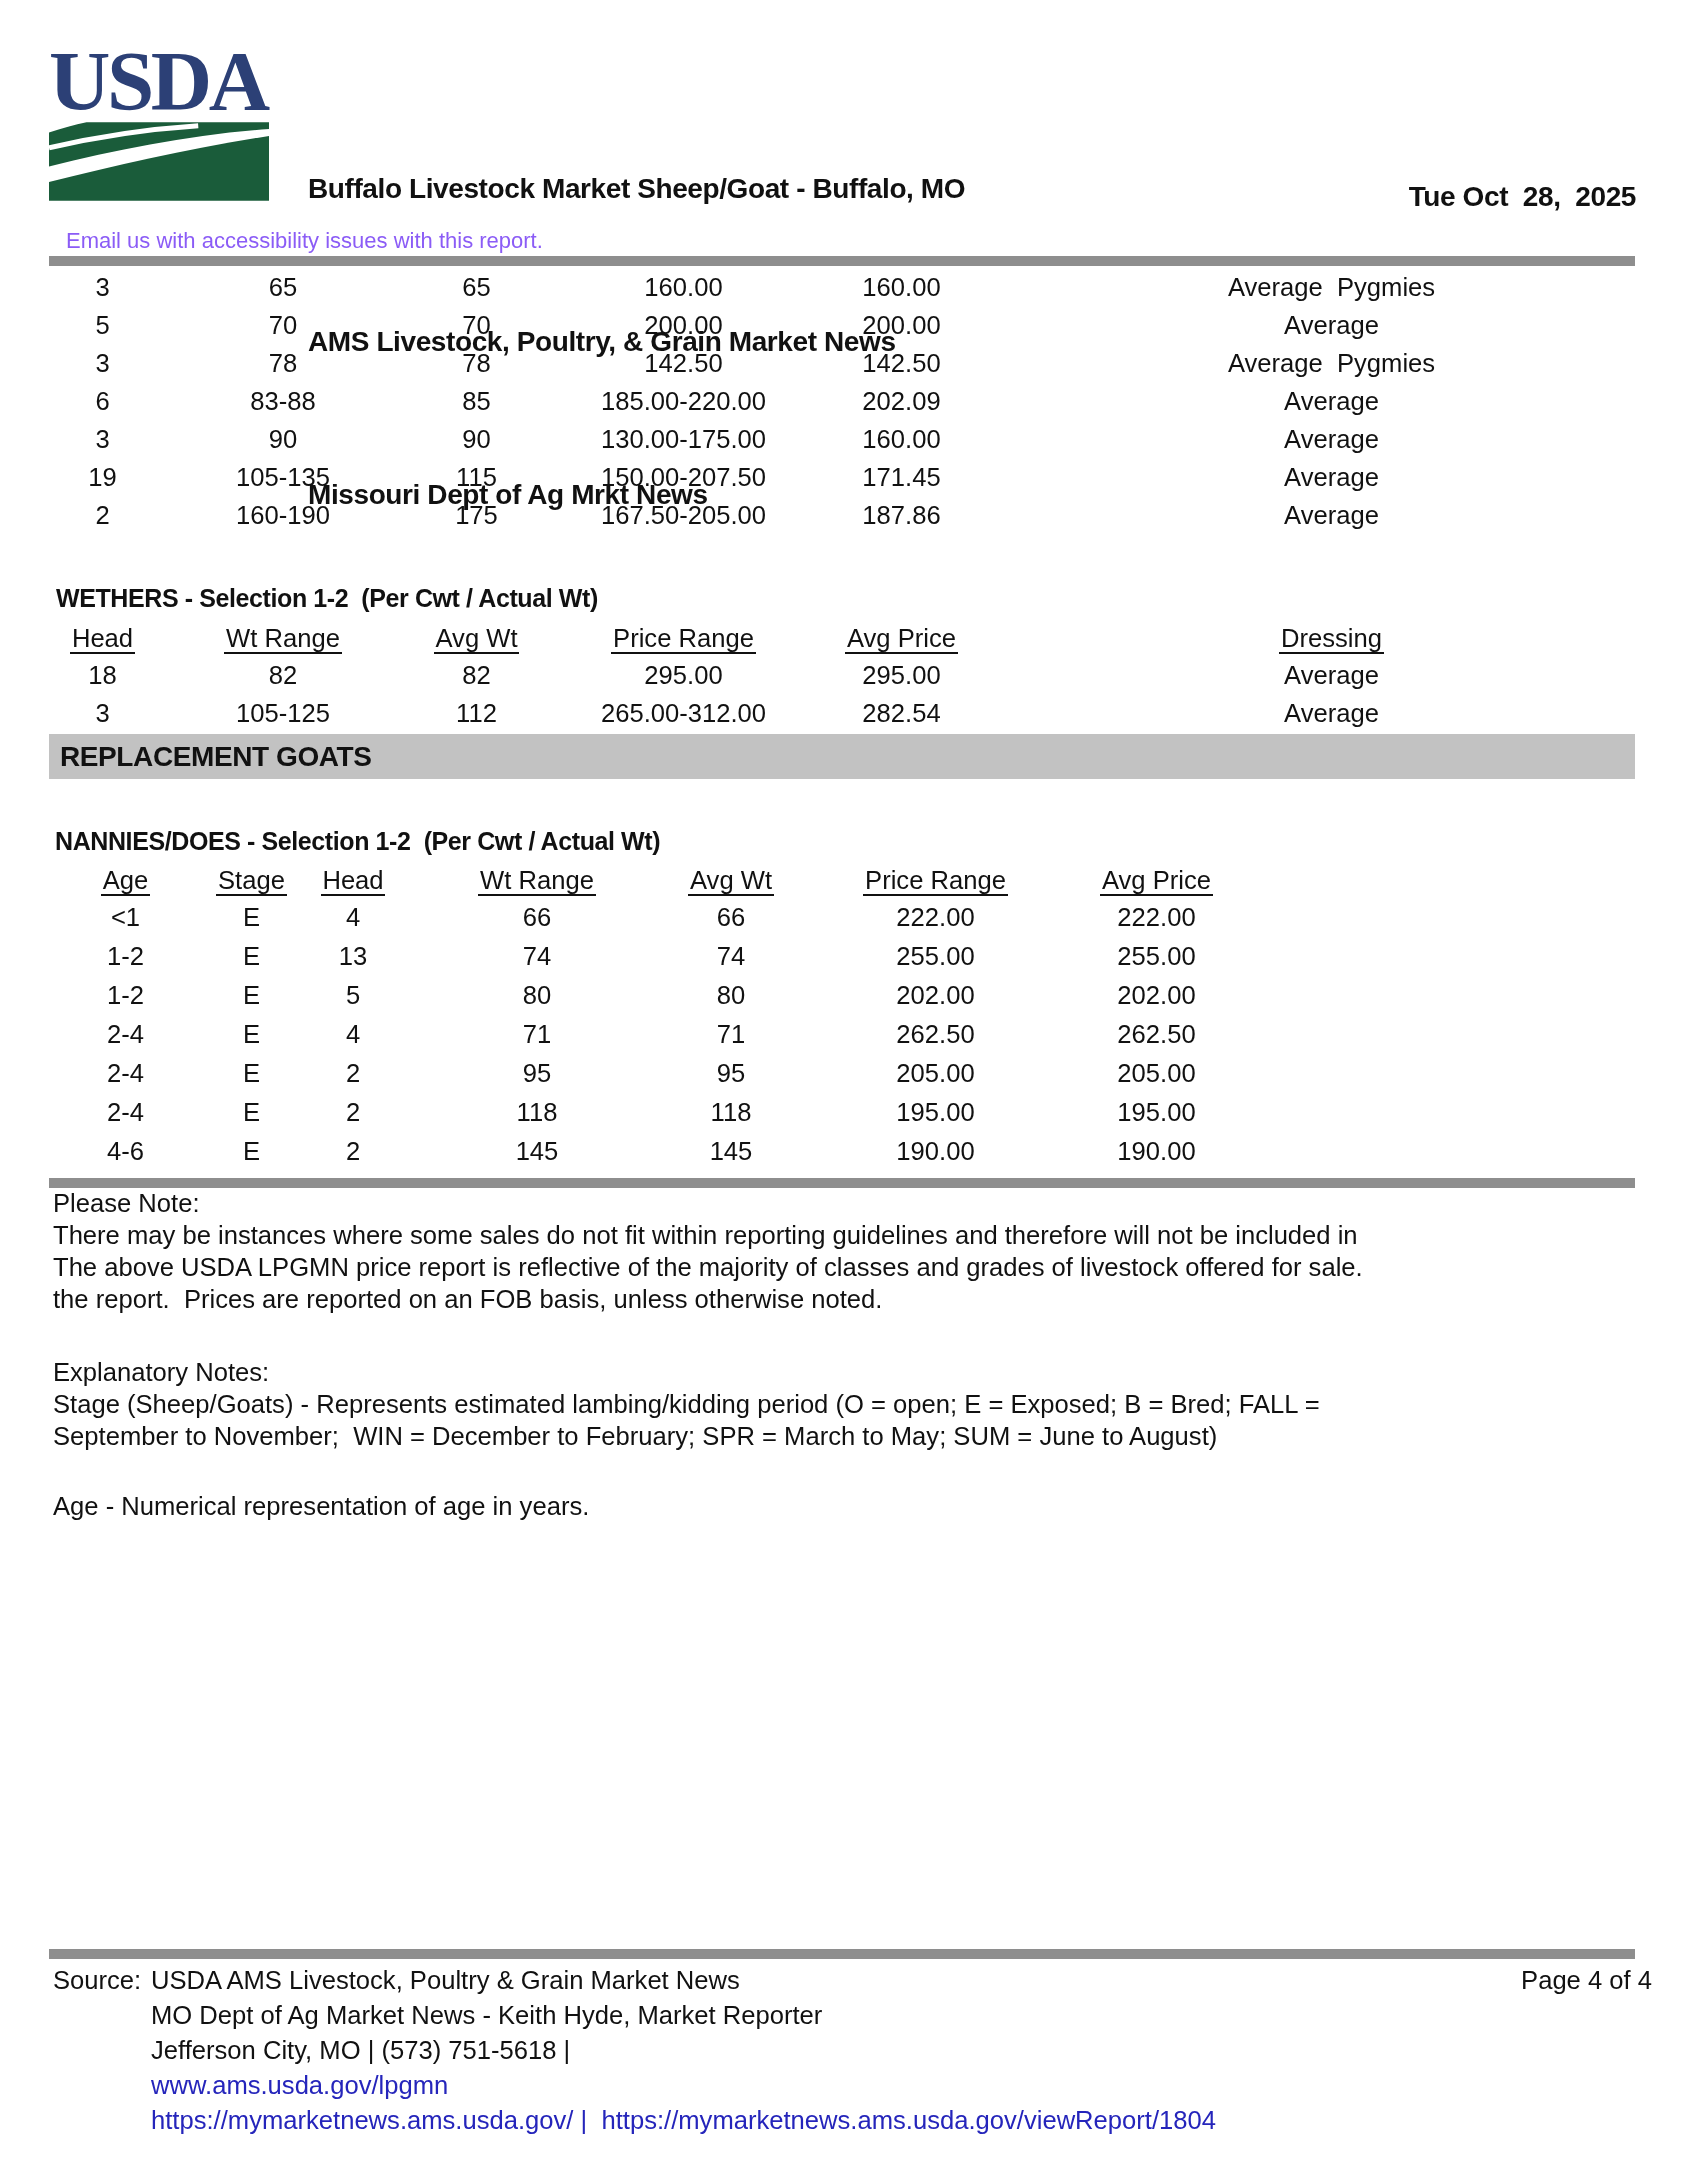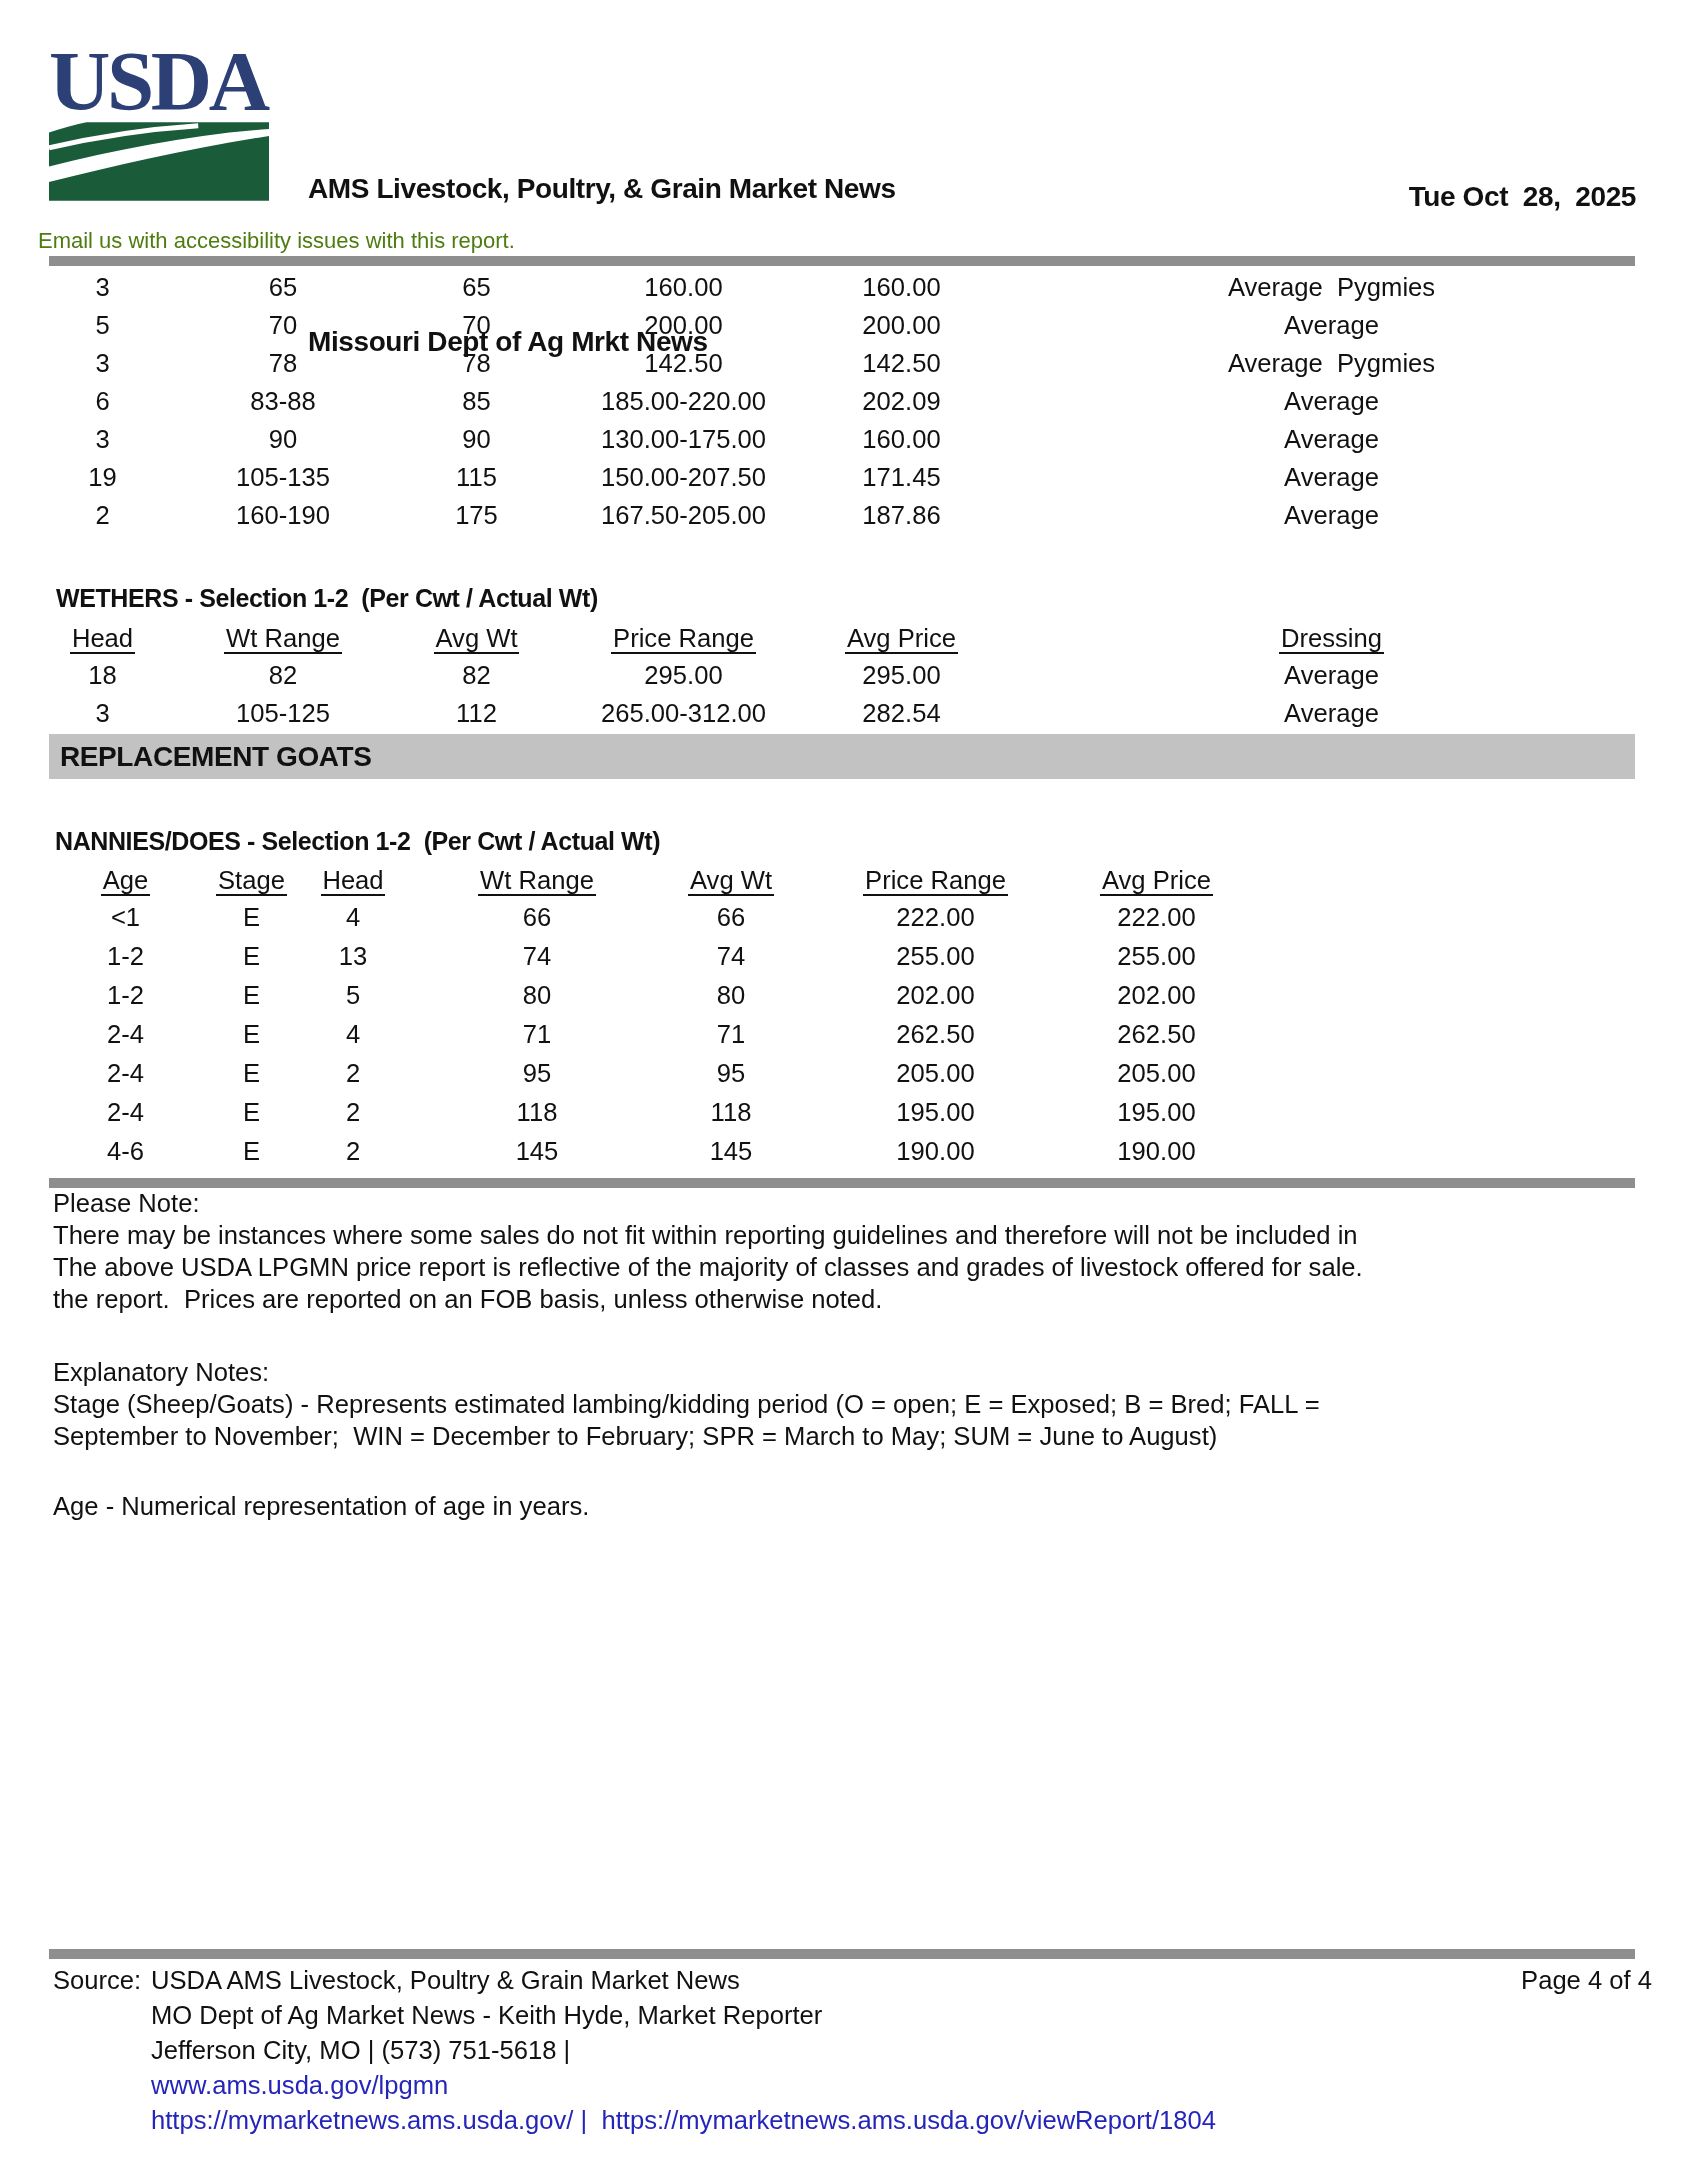--- a/index.html
+++ b/index.html
@@ -11,21 +11,21 @@
   .logo { position:absolute; left:49px; top:44px; width:223px; height:167px; }
   .logo-text {
     font-family:"Liberation Serif", serif; font-weight:bold; color:#2c4076;
     font-size:85px; line-height:75px; letter-spacing:-3.4px; white-space:pre;
   }
   .logo-field { position:absolute; left:0; top:77px; width:220px; height:81px; }
   .titles { position:absolute; left:308px; top:61px; font-size:28px; font-weight:bold;
             line-height:51px; letter-spacing:-0.4px; white-space:pre; }
   .date { position:absolute; right:49px; top:181px; font-size:28px; font-weight:bold;
           line-height:31px; white-space:pre; letter-spacing:-0.4px; }
-  .email { position:absolute; left:38px; top:228px; font-size:22px; line-height:25.6px; color:#4d7c0f; }
+  .email { position:absolute; left:66px; top:228px; font-size:22px; line-height:25.6px; color:#8b5cf6; }
   .bar { position:absolute; left:49px; width:1586px; height:10.2px; background:#8e8e8e; }
   .bar1 { top:256px; }
   .bar2 { top:1178px; }
   .bar3 { top:1949px; }
   
   .tbl { position:absolute; left:49px; width:1586px; }
   .trow { display:grid; align-items:center; }
   .grid6 .trow { grid-template-columns:107px 254px 133px 281px 155px 1fr; }
   .grid7 .trow { grid-template-columns:153px 99px 104px 264px 124px 285px 157px 1fr; }
   .rows6 .trow { height:38px; }
@@ -61,20 +61,21 @@
   <div class="logo">
     <div class="logo-text">USDA</div>
     <svg class="logo-field" viewBox="0 0 258 92" xmlns="http://www.w3.org/2000/svg">
       <path d="M0,92 L258,92 L258,16 C170,30 80,50 0,70 Z" fill="#1a5c3a"></path>
       <path d="M0,12 C15,7 30,3 44,0 L258,0 L258,8 C170,14 80,32 0,52 Z" fill="#1a5c3a"></path>
       <path d="M0,30 C55,17 115,8 175,4" stroke="#ffffff" stroke-width="6" fill="none"></path>
     </svg>
   </div>
 
   <div class="titles">
+    <div>Buffalo Livestock Market Sheep/Goat - Buffalo, MO</div>
     <div>AMS Livestock, Poultry, &amp; Grain Market News</div>
     <div>Missouri Dept of Ag Mrkt News</div>
   </div>
 
   <div class="date">Tue Oct  28,  2025</div>
 
   <div class="email">Email us with accessibility issues with this report.</div>
 
   <div class="bar bar1"></div>
 

